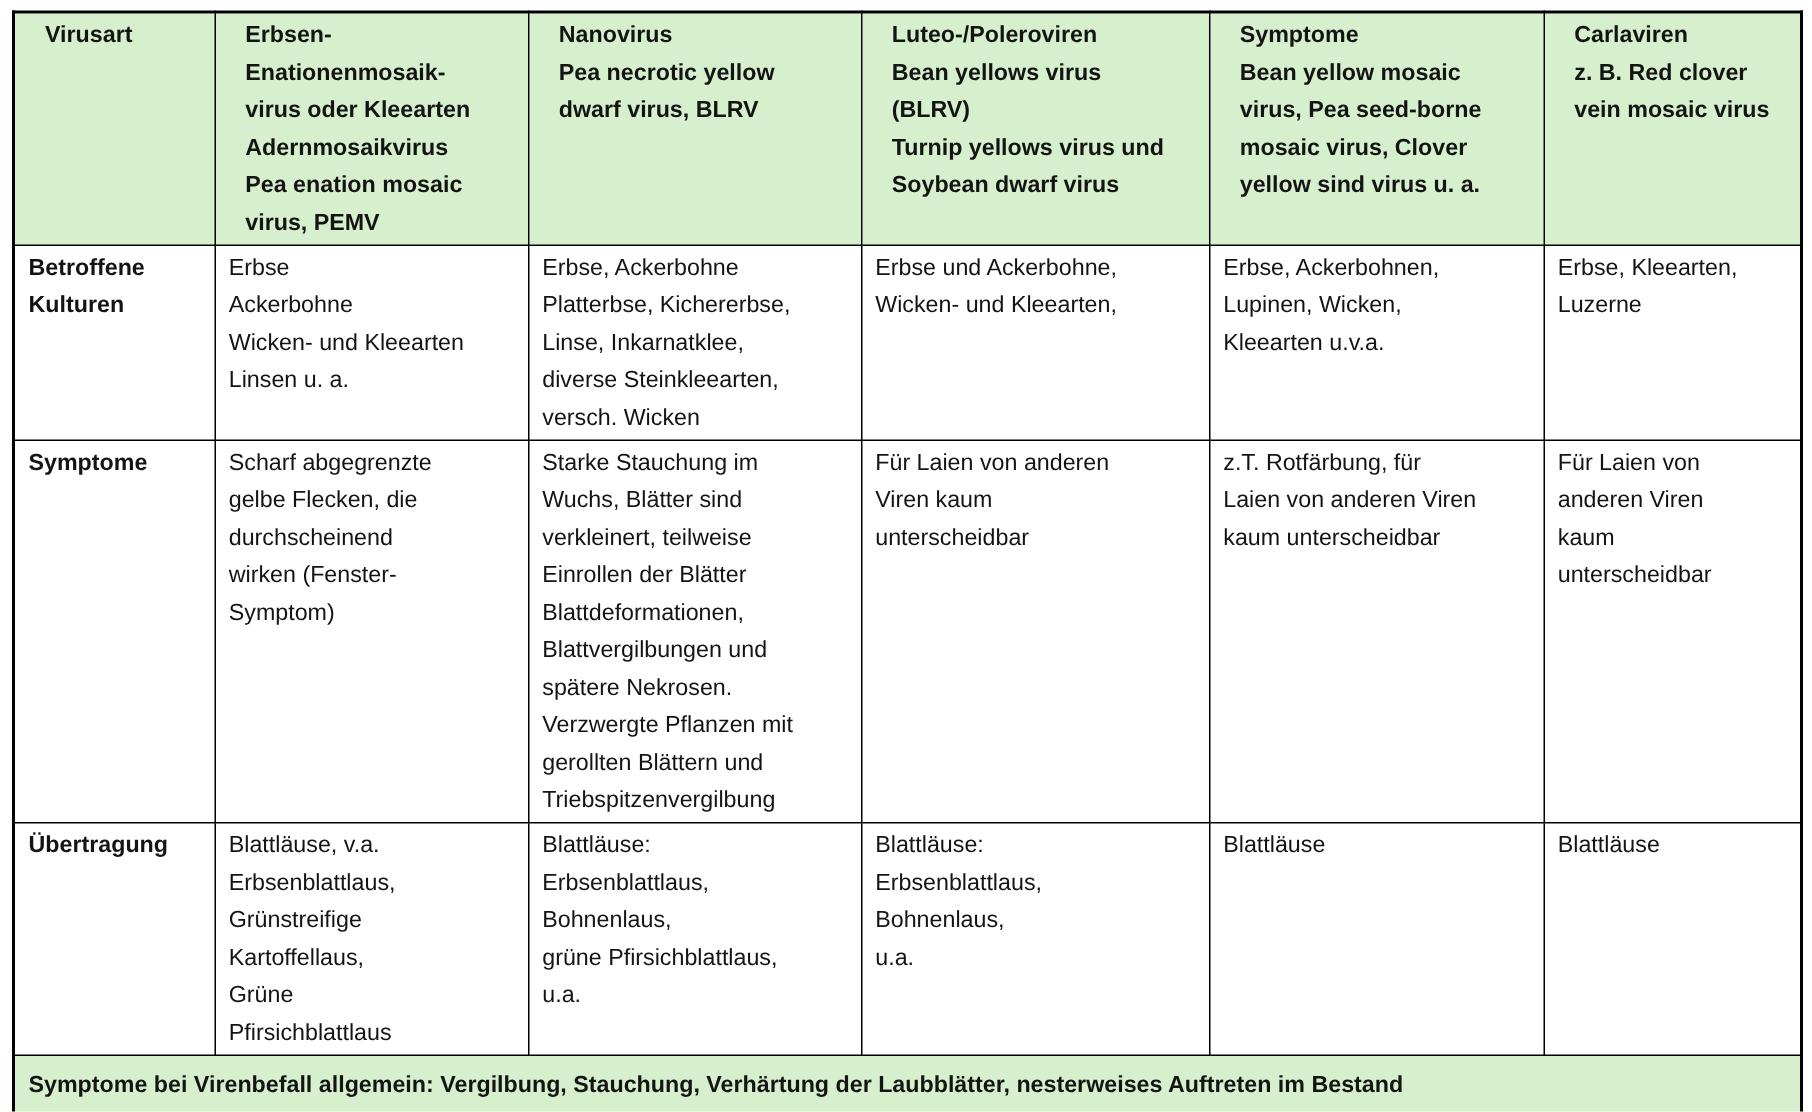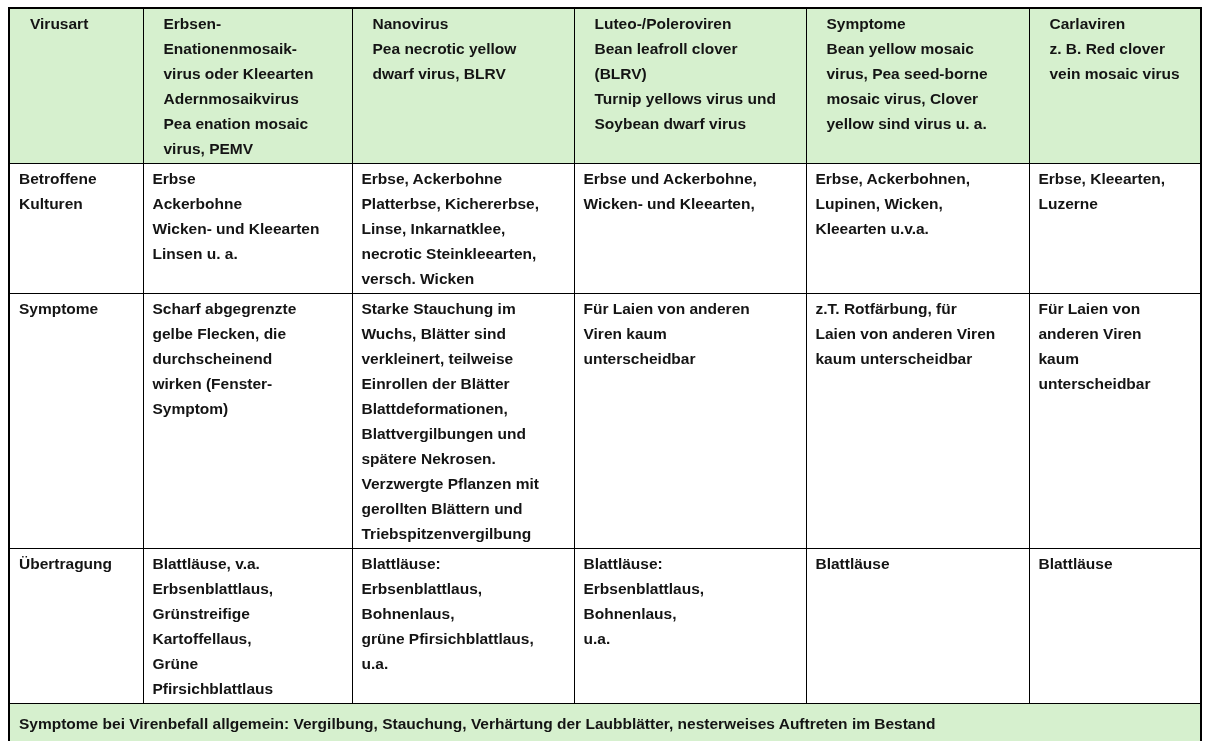--- a/index.html
+++ b/index.html
@@ -22,21 +22,21 @@
   }
   th, td {
     border: 1.5px solid #000;
     vertical-align: top;
     text-align: left;
     padding: 2px 8px 2px 9px;
     font-size: 15.5px;
     line-height: 25px;
     white-space: pre-line;
     overflow: hidden;
-    font-weight: 700;
+    font-weight: 400;
     box-sizing: border-box;
   }
   th {
     background: var(--table-green, #d6f0ce);
     font-weight: 700;
     padding-left: 20px;
   }
   td.rowlabel {
     font-weight: 700;
   }
@@ -73,21 +73,21 @@
         <th><span>Erbsen-
 Enationenmosaik-
 virus oder Kleearten
 Adernmosaikvirus
 </span><span class="it">Pea enation mosaic
 virus, PEMV</span></th>
         <th><span>Nanovirus
 </span><span class="it">Pea necrotic yellow
 dwarf virus,</span><span> BLRV</span></th>
         <th><span>Luteo-/Poleroviren
-</span><span class="it">Bean leafroll clover</span><span>
+</span><span class="it">Bean yellows virus</span><span>
 (BLRV)
 </span><span class="it">Turnip yellows virus</span><span> und
 </span><span class="it">Soybean dwarf virus</span></th>
         <th><span>Symptome
 </span><span class="it">Bean yellow mosaic
 virus, Pea seed-borne
 mosaic virus, Clover
 yellow sind virus</span><span> u. a.</span></th>
         <th><span>Carlaviren
 z. B. </span><span class="it">Red clover
@@ -98,21 +98,21 @@
       <tr class="row-kulturen">
         <td class="rowlabel">Betroffene
 Kulturen</td>
         <td>Erbse
 Ackerbohne
 Wicken- und Kleearten
 Linsen u. a.</td>
         <td>Erbse, Ackerbohne
 Platterbse, Kichererbse,
 Linse, Inkarnatklee,
-necrotic Steinkleearten,
+diverse Steinkleearten,
 versch. Wicken</td>
         <td>Erbse und Ackerbohne,
 Wicken- und Kleearten,</td>
         <td>Erbse, Ackerbohnen,
 Lupinen, Wicken,
 Kleearten u.v.a.</td>
         <td>Erbse, Kleearten,
 Luzerne</td>
       </tr>
       <tr class="row-symptome">

